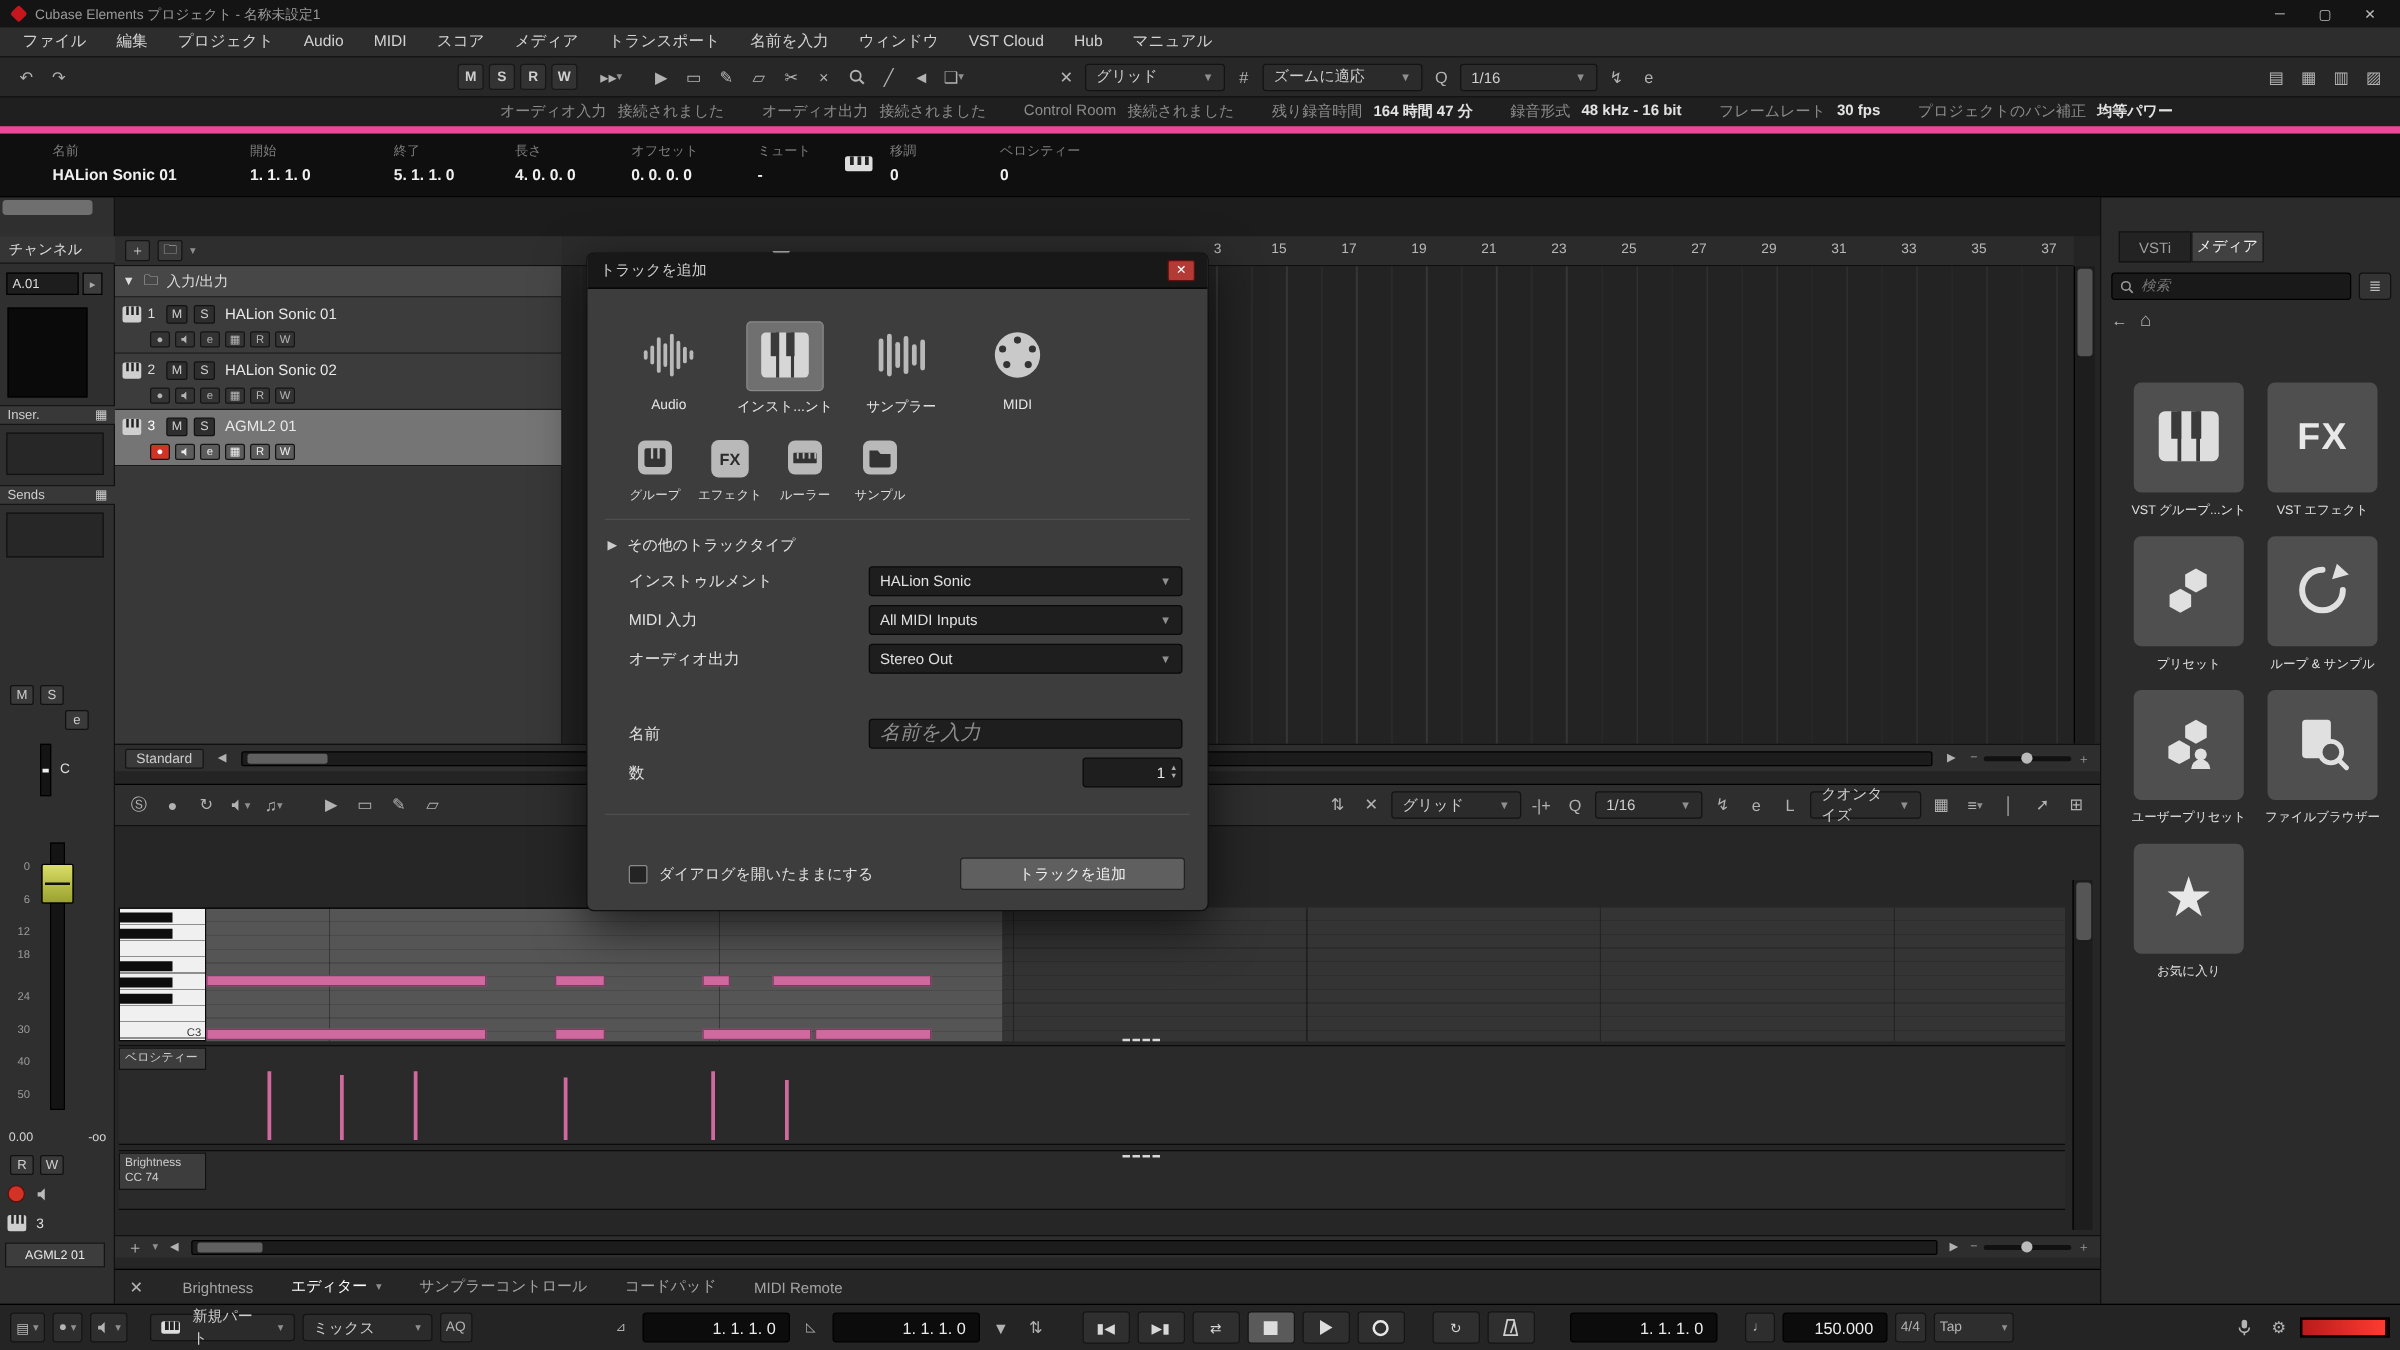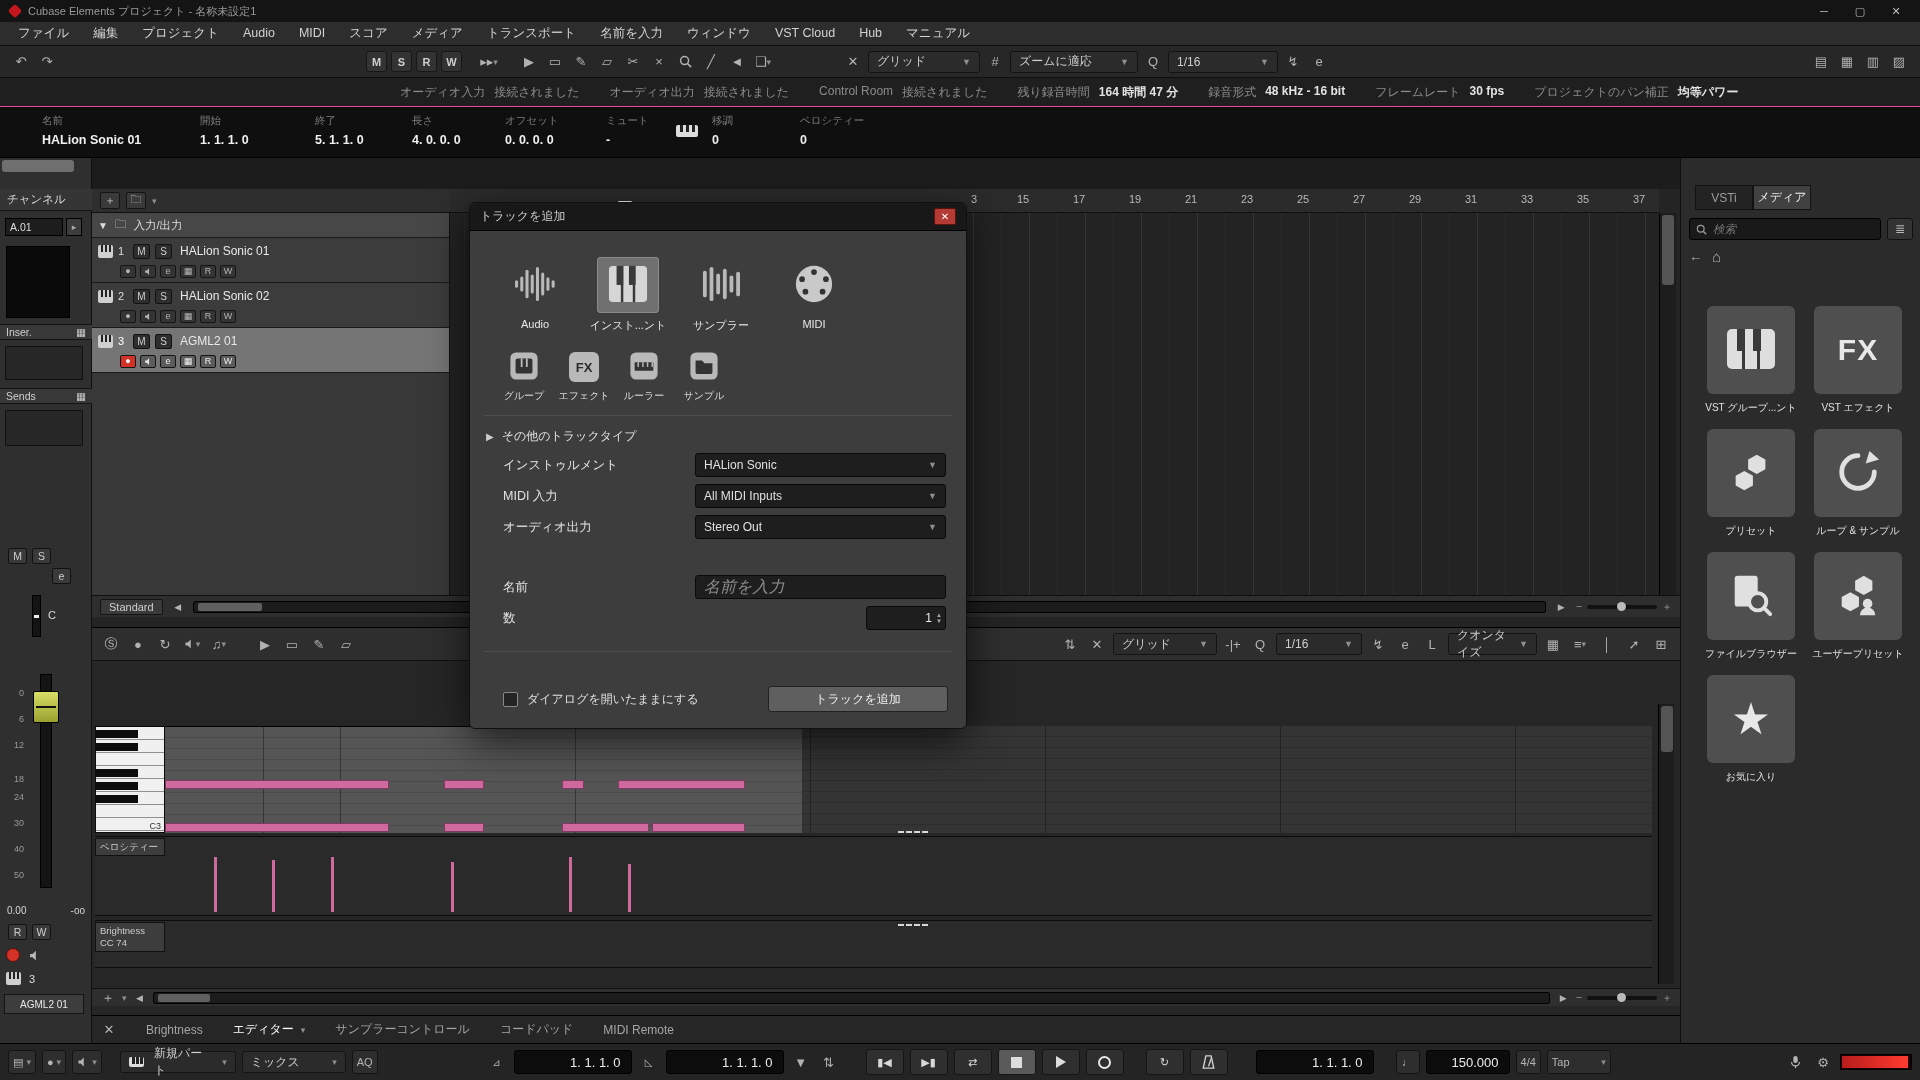--- a/index.html
+++ b/index.html
@@ -13,21 +13,21 @@
 .logo{width:10px;height:10px;background:#c4161c;transform:rotate(45deg);border-radius:2px;margin-left:4px;}
 .winctl{margin-left:auto;display:flex;}
 .winbtn{width:36px;height:20px;display:flex;align-items:center;justify-content:center;color:#bdbdbd;font-size:11px;}
 .menubar{left:0;top:22px;width:1920px;height:24px;background:#2d2d2d;display:flex;align-items:center;gap:4px;padding-left:8px;border-bottom:1px solid #0e0e0e;}
 .menuitem{padding:0 10px;color:#d2d2d2;font-size:12.5px;line-height:23px;}
 .toolbar{left:0;top:46px;width:1920px;height:32px;background:#272727;display:flex;align-items:center;border-bottom:1px solid #0e0e0e;padding:0 10px;gap:4px;}
 .tico{min-width:22px;height:22px;display:flex;align-items:center;justify-content:center;color:#b2b2b2;font-size:13px;border-radius:3px;}
 .tbtn{width:21px;height:21px;display:flex;align-items:center;justify-content:center;background:#333;border:1px solid #171717;border-radius:3px;color:#cfcfcf;font-size:11px;font-weight:bold;}
 .dd{height:22px;background:#2b2b2b;border:1px solid #131313;border-radius:3px;display:flex;align-items:center;padding:0 8px;gap:10px;color:#cfcfcf;font-size:12px;}
 .caret{color:#8f8f8f;font-size:9px;}
-.statusbar{left:0;top:78px;width:1920px;height:29px;background:#1f1f1f;display:flex;align-items:center;border-bottom:1px solid #ec4899;padding-left:400px;}
+.statusbar{left:0;top:78px;width:1920px;height:29px;background:#1f1f1f;display:flex;align-items:center;border-bottom:6px solid #ec4899;padding-left:400px;}
 .stitem{display:flex;gap:9px;margin-right:30px;white-space:nowrap;}
 .stlab{color:#8b8b8b;}
 .stval{color:#e2e2e2;font-weight:bold;}
 .infoline{left:0;top:107px;width:1920px;height:51px;background:#0f0f0f;border-bottom:1px solid #000;}
 .ifield{position:absolute;top:7px;}
 .iflab{color:#7d7d7d;font-size:10.5px;display:block;}
 .ifval{color:#f0f0f0;font-size:12.5px;display:block;margin-top:5px;font-weight:bold;white-space:nowrap;}
 .kbico{display:inline-block;width:22px;height:12px;background:#ddd;border-radius:2px;position:relative;overflow:hidden;}
 .kbico i{position:absolute;top:0;width:3px;height:7px;background:#222;}
 
@@ -347,21 +347,21 @@
     <div class="cp-pan">
       <span class="panbar">
           <i></i>
         </span>
       <span class="panC">C</span>
     </div>
     <div class="cp-fader">
       <span class="fscale" style="top:22px">0</span>
       <span class="fscale" style="top:48px">6</span>
       <span class="fscale" style="top:74px">12</span>
-      <span class="fscale" style="top:108px">18</span>
+      <span class="fscale" style="top:92px">18</span>
       <span class="fscale" style="top:126px">24</span>
       <span class="fscale" style="top:152px">30</span>
       <span class="fscale" style="top:178px">40</span>
       <span class="fscale" style="top:204px">50</span>
       <span class="ftrack"></span>
       <span class="fhandle">
           <i></i>
         </span>
     </div>
     <div class="cp-level">
@@ -706,40 +706,40 @@
                 <path d="M36 2 l10 9 l-14 4 z" fill="#e0e0e0"></path>
               </svg>
         </span>
           </span>
         <span class="tilelab">ループ &amp; サンプル</span>
       </div>
       <div class="tile">
         <span class="tilebox">
             <span>
           <svg width="46" height="46" viewBox="0 0 48 48">
-                <rect x="7" y="4" width="24" height="32" rx="3" fill="#e0e0e0"></rect>
-                <circle cx="31" cy="31" r="9" fill="#4f4f4f" stroke="#e0e0e0" stroke-width="4"></circle>
-                <line x1="37.5" y1="37.5" x2="44" y2="44" stroke="#e0e0e0" stroke-width="4" stroke-linecap="round"></line>
-              </svg>
-        </span>
-          </span>
-        <span class="tilelab">ファイルブラウザー</span>
-      </div>
-      <div class="tile">
-        <span class="tilebox">
-            <span>
-          <svg width="46" height="46" viewBox="0 0 48 48">
                 <path d="M30 4 l9 5 v10 l-9 5 l-9 -5 v-10 z" fill="#e0e0e0"></path>
                 <path d="M16 21 l9 5 v10 l-9 5 l-9 -5 v-10 z" fill="#e0e0e0"></path>
                 <circle cx="34" cy="33" r="5" fill="#e0e0e0"></circle>
                 <path d="M26 45 a8 8 0 0 1 16 0 z" fill="#e0e0e0"></path>
               </svg>
         </span>
           </span>
         <span class="tilelab">ユーザープリセット</span>
+      </div>
+      <div class="tile">
+        <span class="tilebox">
+            <span>
+          <svg width="46" height="46" viewBox="0 0 48 48">
+                <rect x="7" y="4" width="24" height="32" rx="3" fill="#e0e0e0"></rect>
+                <circle cx="31" cy="31" r="9" fill="#4f4f4f" stroke="#e0e0e0" stroke-width="4"></circle>
+                <line x1="37.5" y1="37.5" x2="44" y2="44" stroke="#e0e0e0" stroke-width="4" stroke-linecap="round"></line>
+              </svg>
+        </span>
+          </span>
+        <span class="tilelab">ファイルブラウザー</span>
       </div>
       <div class="tile">
         <span class="tilebox">
             <span style="color:#e8e8e8;font-size:44px;line-height:1">★</span>
           </span>
         <span class="tilelab">お気に入り</span>
       </div>
     </div>
   </aside>
 

